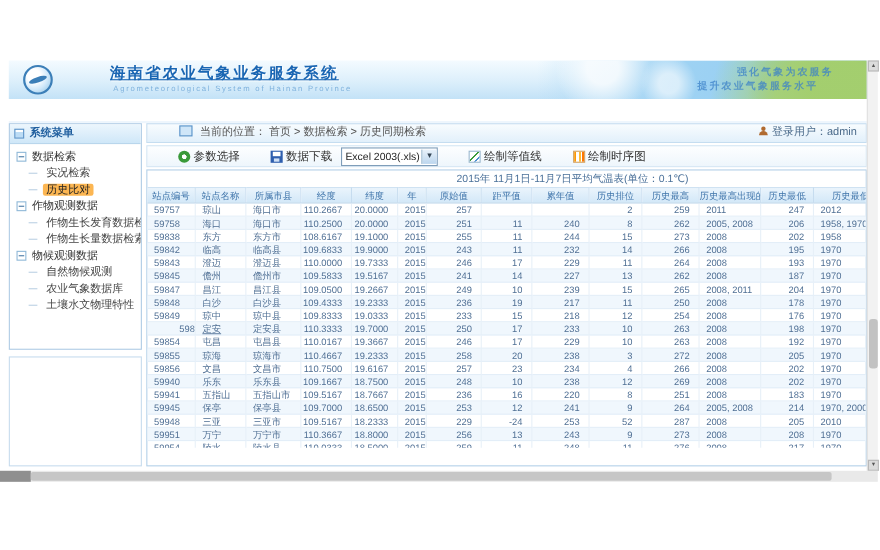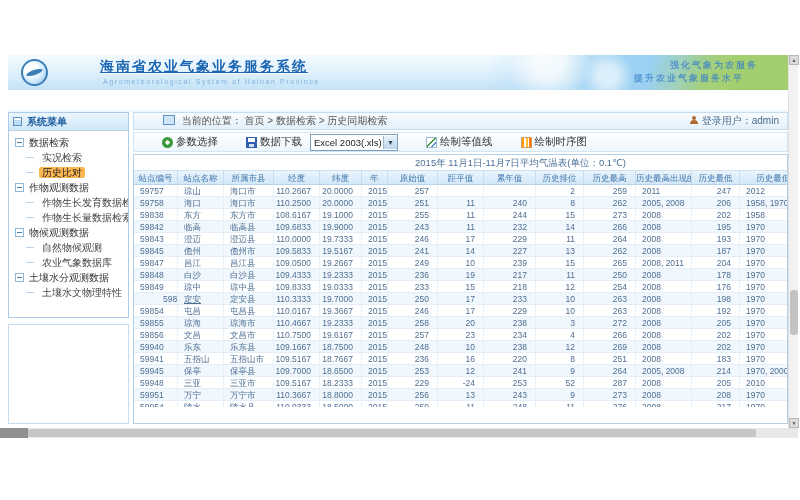--- a/index.html
+++ b/index.html
@@ -144,21 +144,20 @@
     <div class="tree">
         <div class="tree-parent"><span class="box"></span>数据检索</div>
         <div class="tree-child"><span class="lbl">实况检索</span></div>
         <div class="tree-child selected"><span class="lbl">历史比对</span></div>
         <div class="tree-parent"><span class="box"></span>作物观测数据</div>
         <div class="tree-child"><span class="lbl">作物生长发育数据检索</span></div>
         <div class="tree-child"><span class="lbl">作物生长量数据检索</span></div>
         <div class="tree-parent"><span class="box"></span>物候观测数据</div>
         <div class="tree-child"><span class="lbl">自然物候观测</span></div>
         <div class="tree-child"><span class="lbl">农业气象数据库</span></div>
-        <div class="tree-parent"><span class="box"></span>土壤水分观测数据</div>
         <div class="tree-child"><span class="lbl">土壤水文物理特性</span></div>
       </div>
   </div>
   <div class="sidebar2"></div>
 
   <div class="main">
     <div class="crumbbar">
       <span class="crumb-ic"></span>
       <span>当前的位置：</span>
       <span>首页 &gt; 数据检索 &gt; 历史同期检索</span>

